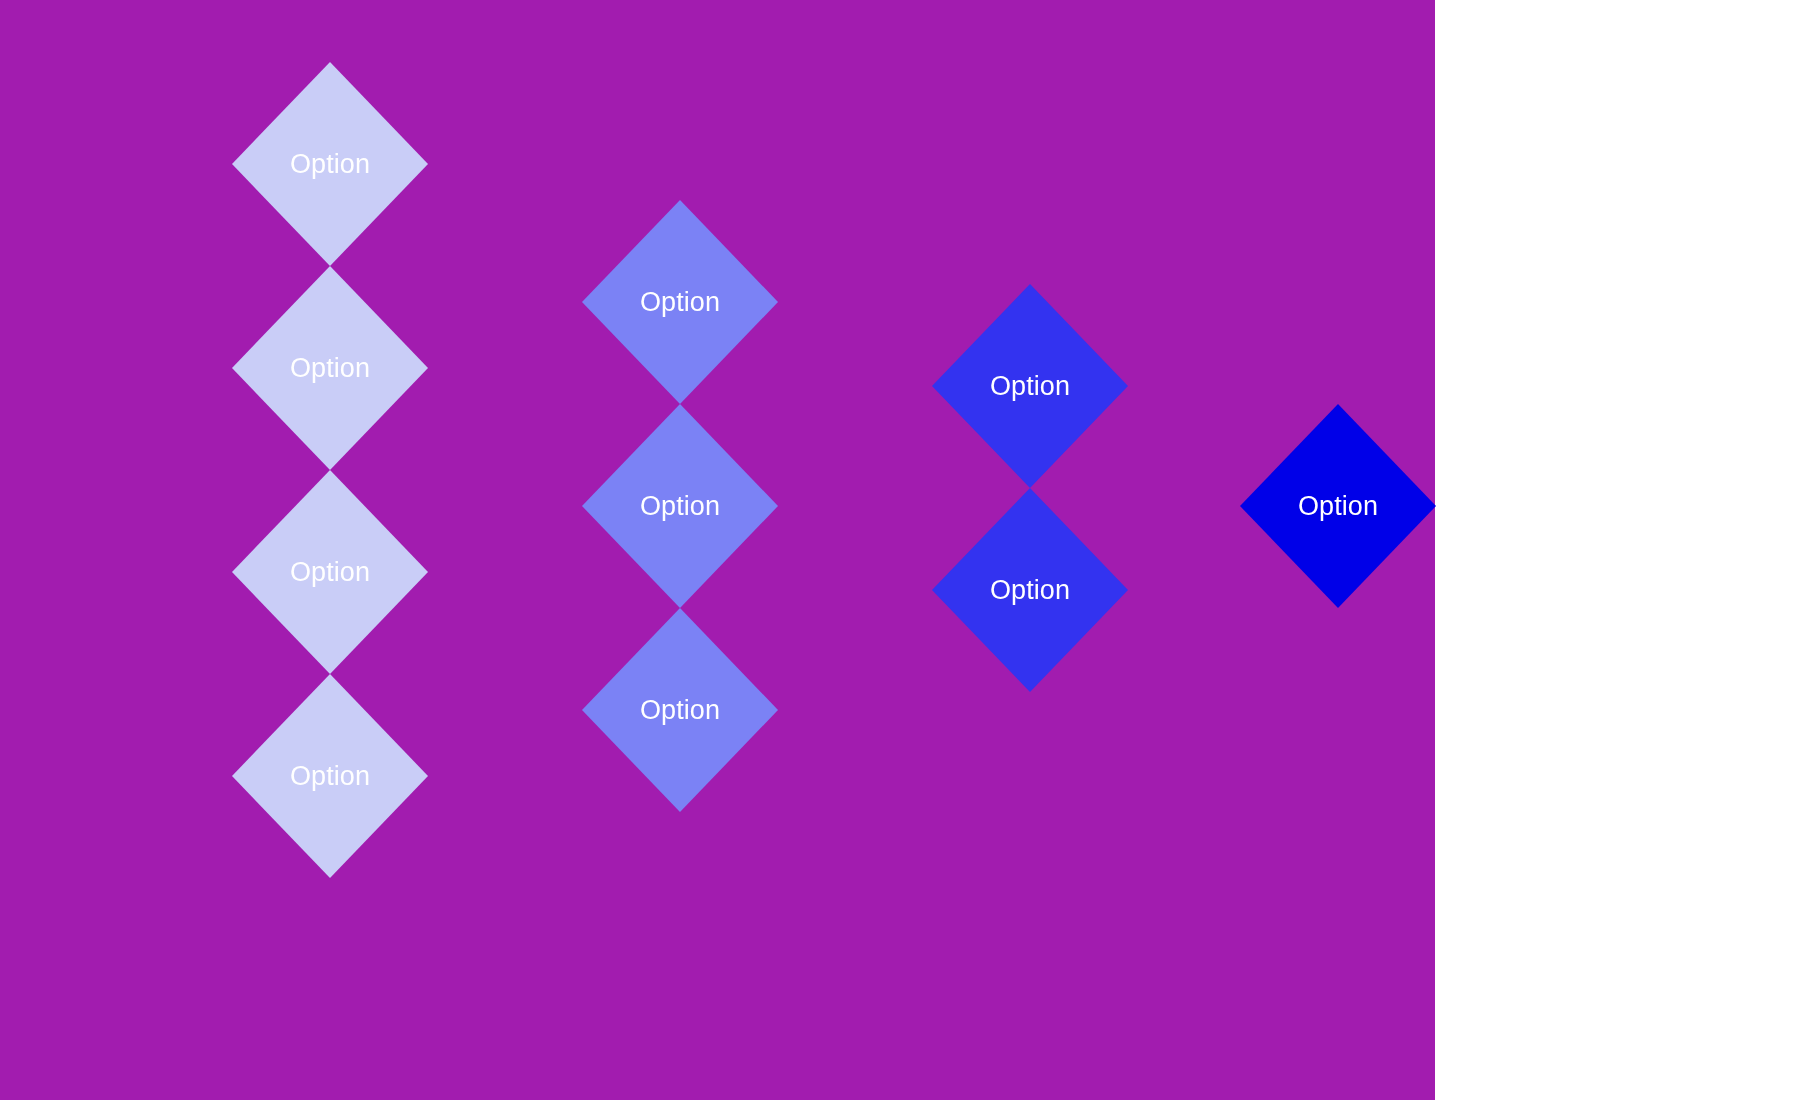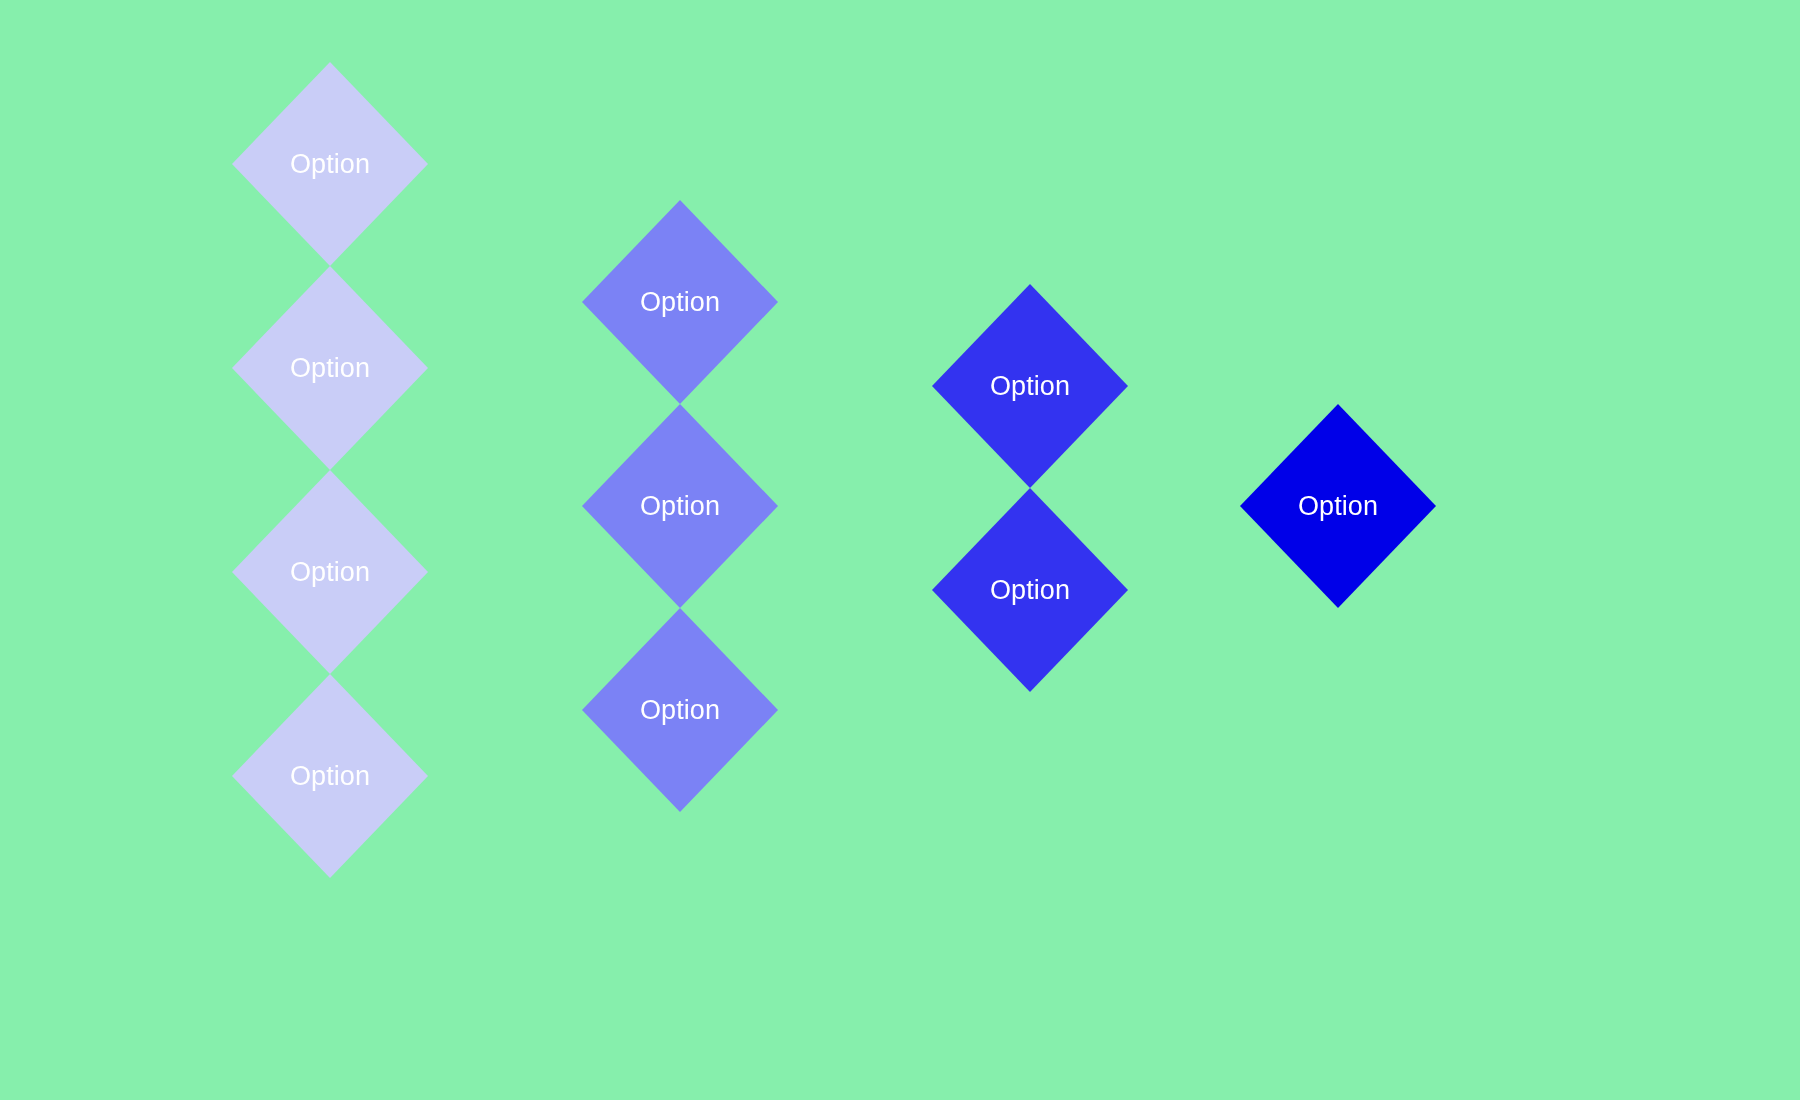--- a/index.html
+++ b/index.html
@@ -45,21 +45,21 @@
     line-height: 1;
     letter-spacing: 0.1px;
     white-space: nowrap;
     pointer-events: none;
     user-select: none;
   }
 </style>
 </head>
 <body>
 
-<div id="stage" style="width: 1800px; height: 1100px; background: #86efac;">
+<div id="stage" style="width: 1435px; height: 1100px; background: #a21caf;">
     <div class="diamond-column" style="left: 232px; top: 62px; width: 196px;">
       <div class="diamond" style="width: 196px; height: 204px; background: rgb(201, 205, 247);">
         <span class="diamond-label" style="color: rgb(255, 255, 255); font-size: 27px;">Option</span>
       </div>
       <div class="diamond" style="width: 196px; height: 204px; background: rgb(201, 205, 247); margin-top: 0px;">
         <span class="diamond-label" style="color: rgb(255, 255, 255); font-size: 27px;">Option</span>
       </div>
       <div class="diamond" style="width: 196px; height: 204px; background: rgb(201, 205, 247); margin-top: 0px;">
         <span class="diamond-label" style="color: rgb(255, 255, 255); font-size: 27px;">Option</span>
       </div>

